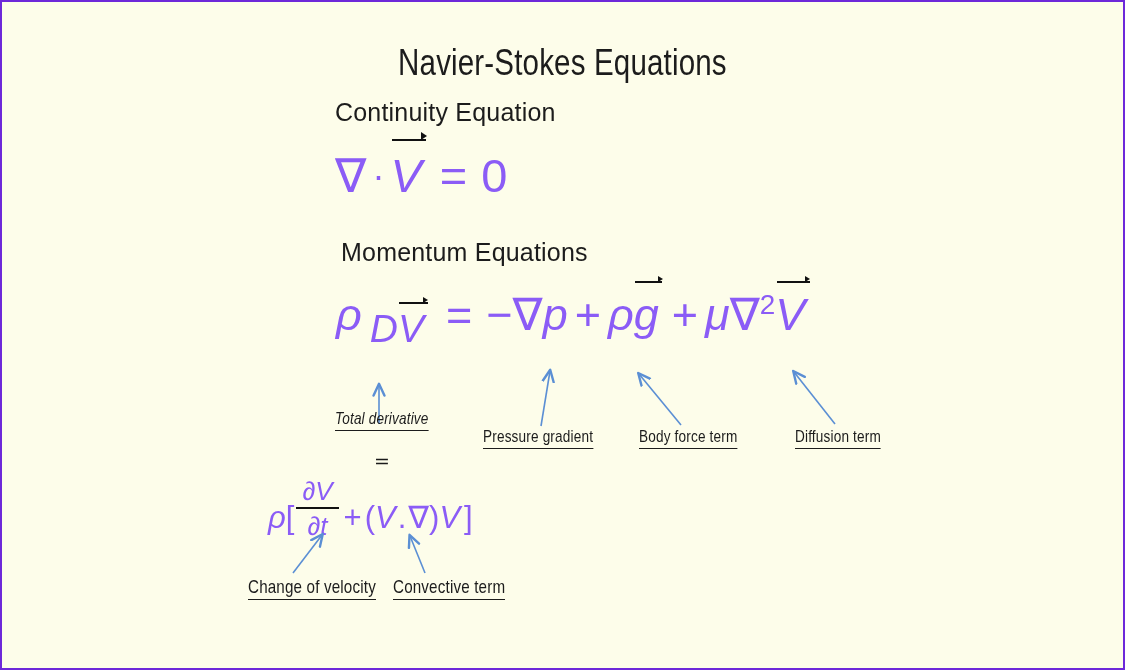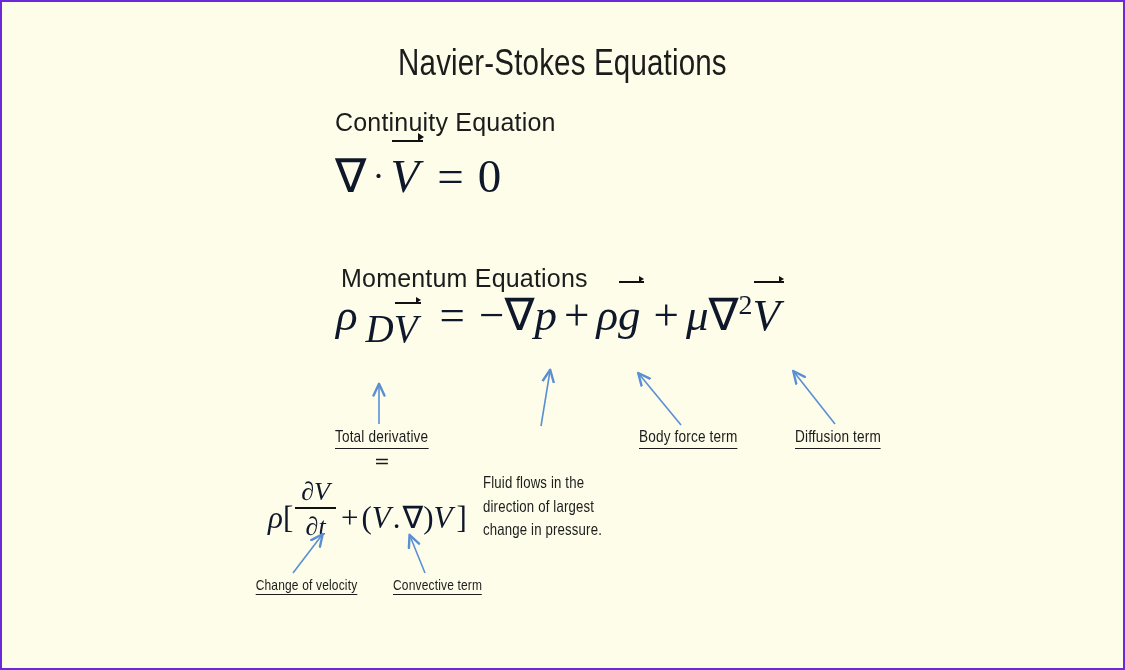--- a/index.html
+++ b/index.html
@@ -45,28 +45,28 @@
   #title .cond {
     display: inline-block;
     transform: scaleX(0.82);
   }
 
   
   .section-head {
     position: absolute;
     font-size: 25px;
   }
-  #continuity-head { left: 333px; top: 106px; }
-  #momentum-head   { left: 339px; top: 262px; }
+  #continuity-head { left: 333px; top: 96px; }
+  #momentum-head   { left: 339px; top: 236px; }
 
   
   .math {
     position: absolute;
-    font-family: Liberation Serif, serif;
-    color: #0f172a;
+    font-family: Liberation Sans, sans-serif;
+    color: #8b5cf6;
     white-space: nowrap;
   }
   .mi { font-style: italic; }
   .mup { font-style: normal; }
 
   
   .vec {
     position: relative;
     display: inline-block;
     font-style: italic;
@@ -151,21 +151,21 @@
     width: 190px;
   }
   .ann-body .cond {
     display: block;
     white-space: nowrap;
   }
 
   
   .cap2 {
     position: absolute;
-    font-size: 15px;
+    font-size: 19px;
     text-align: center;
   }
   .cap2 .cond {
     display: inline-block;
     border-bottom: 1.3px solid #1c1c1c;
     padding-bottom: 1px;
   }
   .cap2 .line { display: block; }
 
   
@@ -223,31 +223,29 @@
 
     <line x1="679" y1="423" x2="637" y2="372" stroke="#5b8fd4" stroke-width="1.6" marker-end="url(#ah)"></line>
 
     <line x1="833" y1="422" x2="792" y2="370" stroke="#5b8fd4" stroke-width="1.6" marker-end="url(#ah)"></line>
 
     <line x1="291" y1="571" x2="320" y2="533" stroke="#5b8fd4" stroke-width="1.6" marker-end="url(#ah)"></line>
 
     <line x1="423" y1="571" x2="408" y2="534" stroke="#5b8fd4" stroke-width="1.6" marker-end="url(#ah)"></line>
   </svg>
 
-  <div class="ann-label" style="left:333px; top:425px;">
+  <div class="ann-label" style="left:333px; top:407px;font-style:italic;">
     <span class="cond">Total derivative</span>
   </div>
   <div class="ann-label eq-sign" style="left:372px; top:448px;">
     <span>=</span>
   </div>
 
-  <div class="ann-body" style="left:481px; top:469px;">
-    <span class="cond">Fluid flows in the</span>
-    <span class="cond">direction of largest</span>
-    <span class="cond">change in pressure.</span>
+  <div class="ann-label" style="left:481px; top:425px;">
+    <span class="cond">Pressure gradient</span>
   </div>
 
   <div class="ann-label" style="left:637px; top:425px;">
     <span class="cond">Body force term</span>
   </div>
 
   <div class="ann-label" style="left:793px; top:425px;">
     <span class="cond">Diffusion term</span>
   </div>
 

